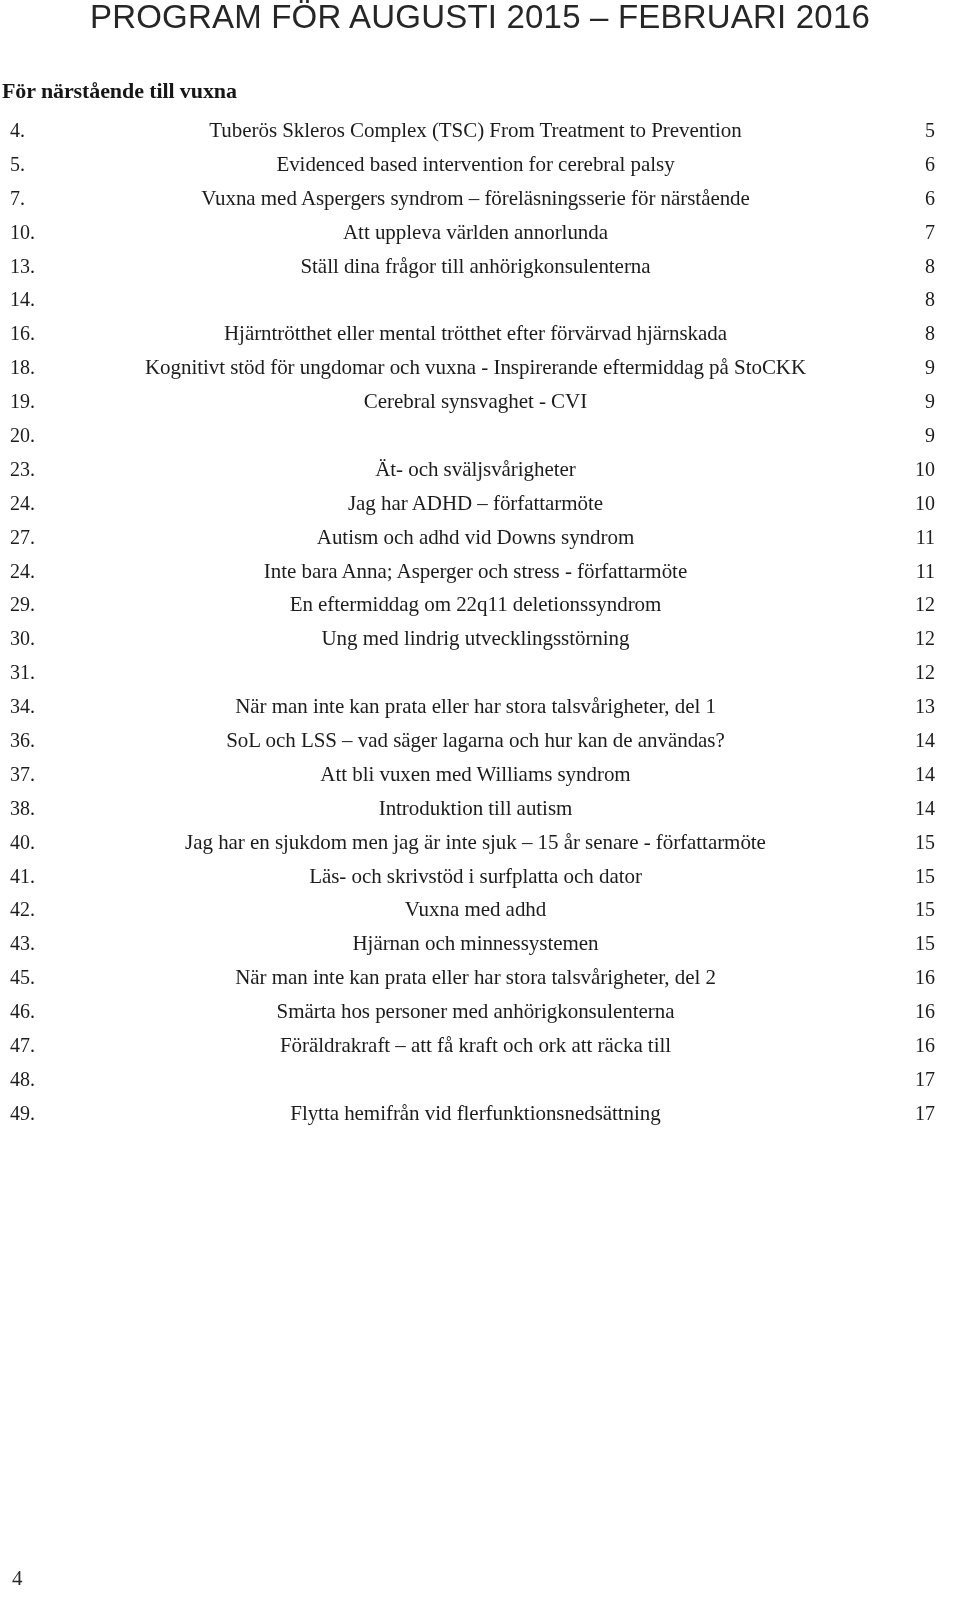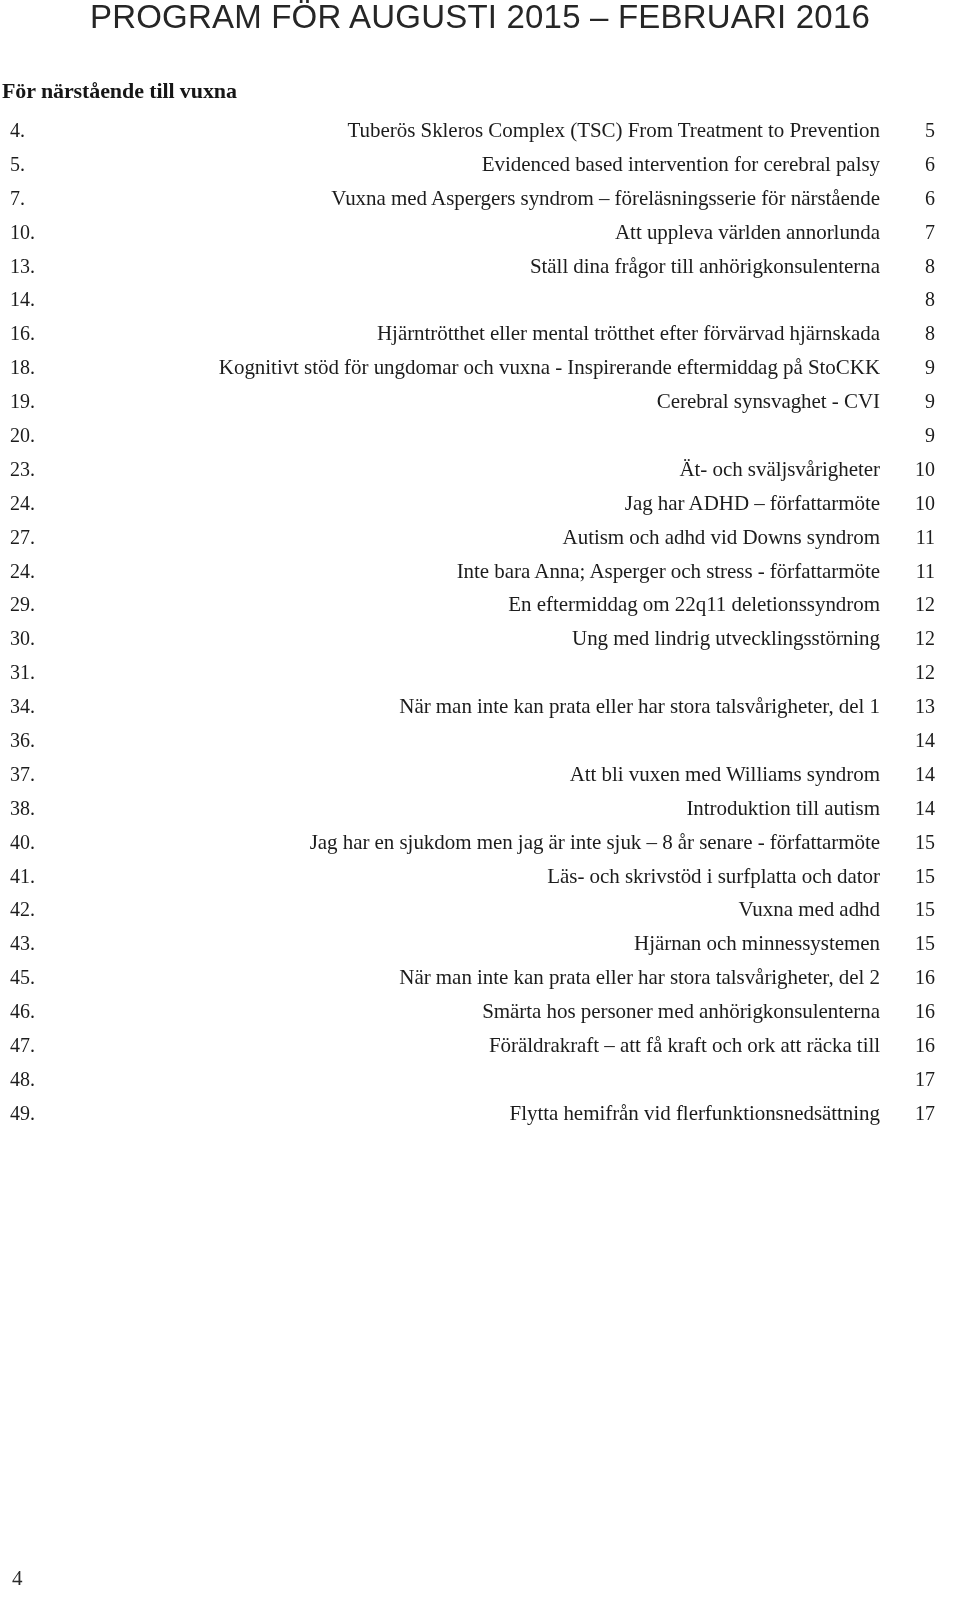--- a/index.html
+++ b/index.html
@@ -73,21 +73,21 @@
     text-align: left;
     padding-left: 10px;
     box-sizing: border-box;
     font-size: 20px;
     color: #1c1c1c;
   }
   .toc-title {
     position: absolute;
     left: 71px;
     right: 80px;
-    text-align: right;
+    text-align: center;
     overflow: hidden;
     text-overflow: clip;
     letter-spacing: -0.05px;
   }
   .toc-page {
     position: absolute;
     right: 25px;
     width: 42px;
     text-align: right;
     font-size: 20px;
@@ -196,35 +196,36 @@
         <span class="toc-num">31.</span>
         <span class="toc-page">12</span>
       </li>
       <li class="toc-row">
         <span class="toc-num">34.</span>
         <span class="toc-title">När man inte kan prata eller har stora talsvårigheter, del 1</span>
         <span class="toc-page">13</span>
       </li>
       <li class="toc-row">
         <span class="toc-num">36.</span>
+        <span class="toc-title">SoL och LSS – vad säger lagarna och hur kan de användas?</span>
         <span class="toc-page">14</span>
       </li>
       <li class="toc-row">
         <span class="toc-num">37.</span>
         <span class="toc-title">Att bli vuxen med Williams syndrom</span>
         <span class="toc-page">14</span>
       </li>
       <li class="toc-row">
         <span class="toc-num">38.</span>
         <span class="toc-title">Introduktion till autism</span>
         <span class="toc-page">14</span>
       </li>
       <li class="toc-row">
         <span class="toc-num">40.</span>
-        <span class="toc-title">Jag har en sjukdom men jag är inte sjuk – 8 år senare - författarmöte</span>
+        <span class="toc-title">Jag har en sjukdom men jag är inte sjuk – 15 år senare - författarmöte</span>
         <span class="toc-page">15</span>
       </li>
       <li class="toc-row">
         <span class="toc-num">41.</span>
         <span class="toc-title">Läs- och skrivstöd i surfplatta och dator</span>
         <span class="toc-page">15</span>
       </li>
       <li class="toc-row">
         <span class="toc-num">42.</span>
         <span class="toc-title">Vuxna med adhd</span>

